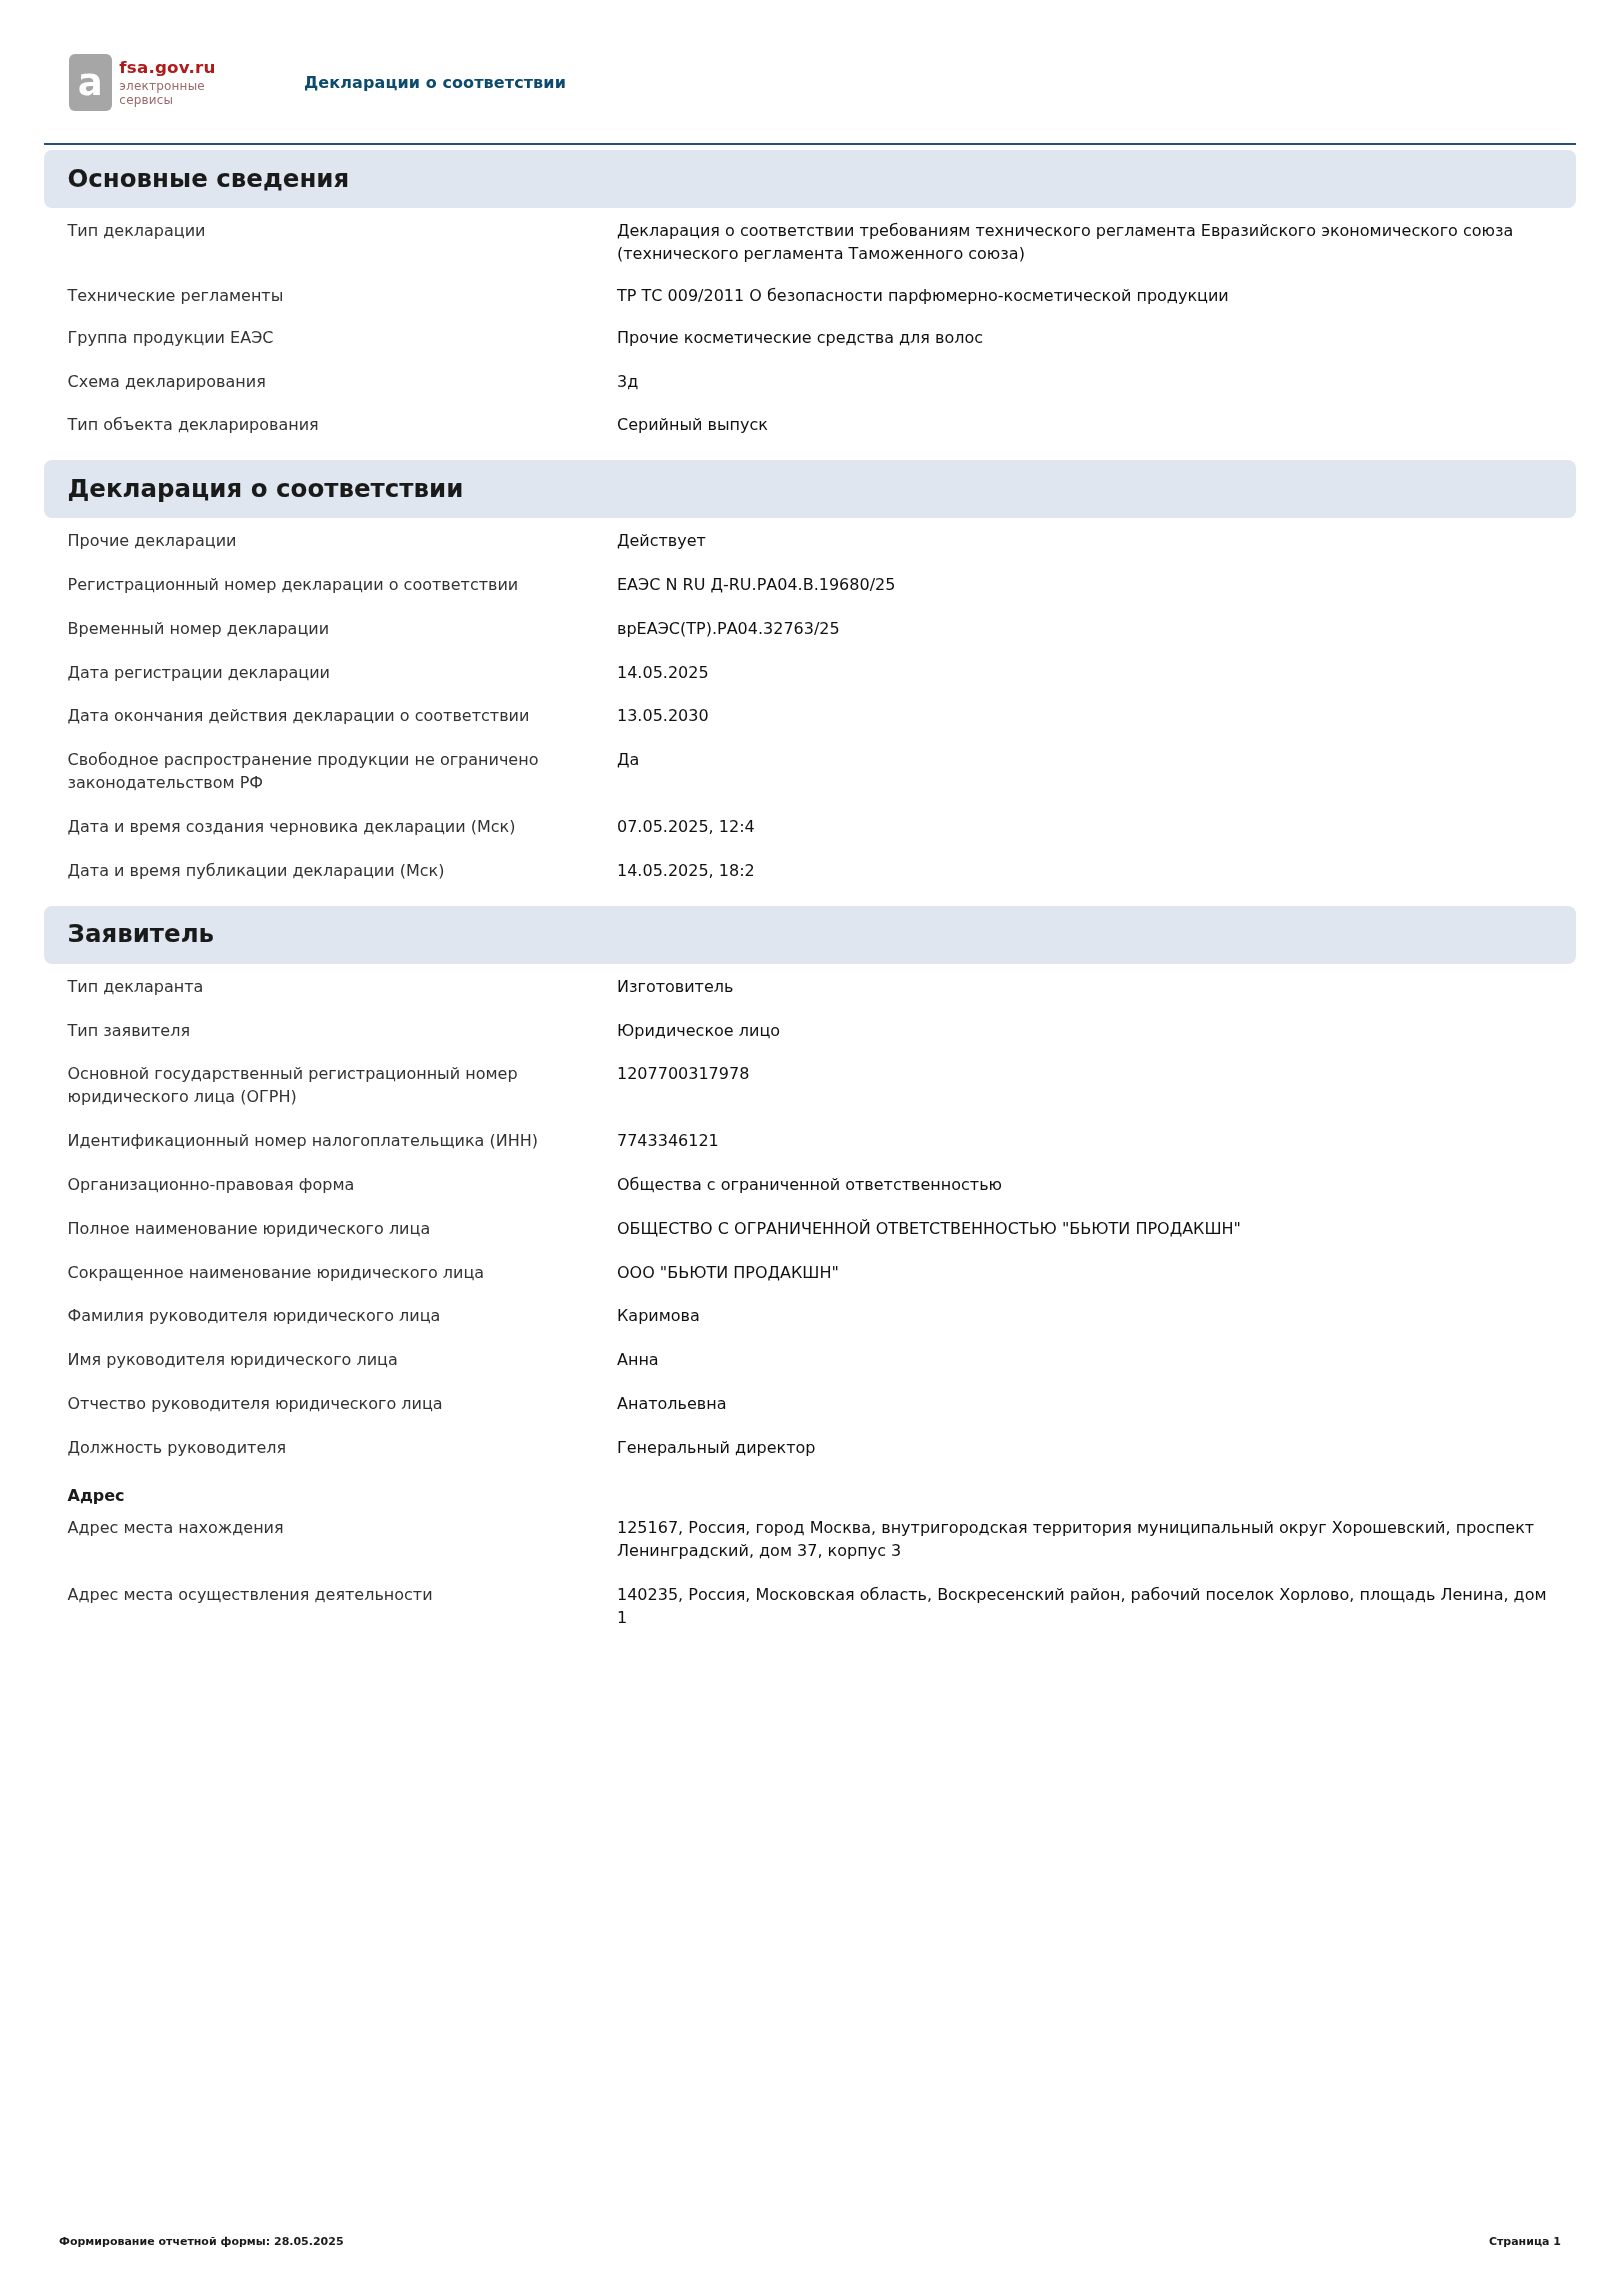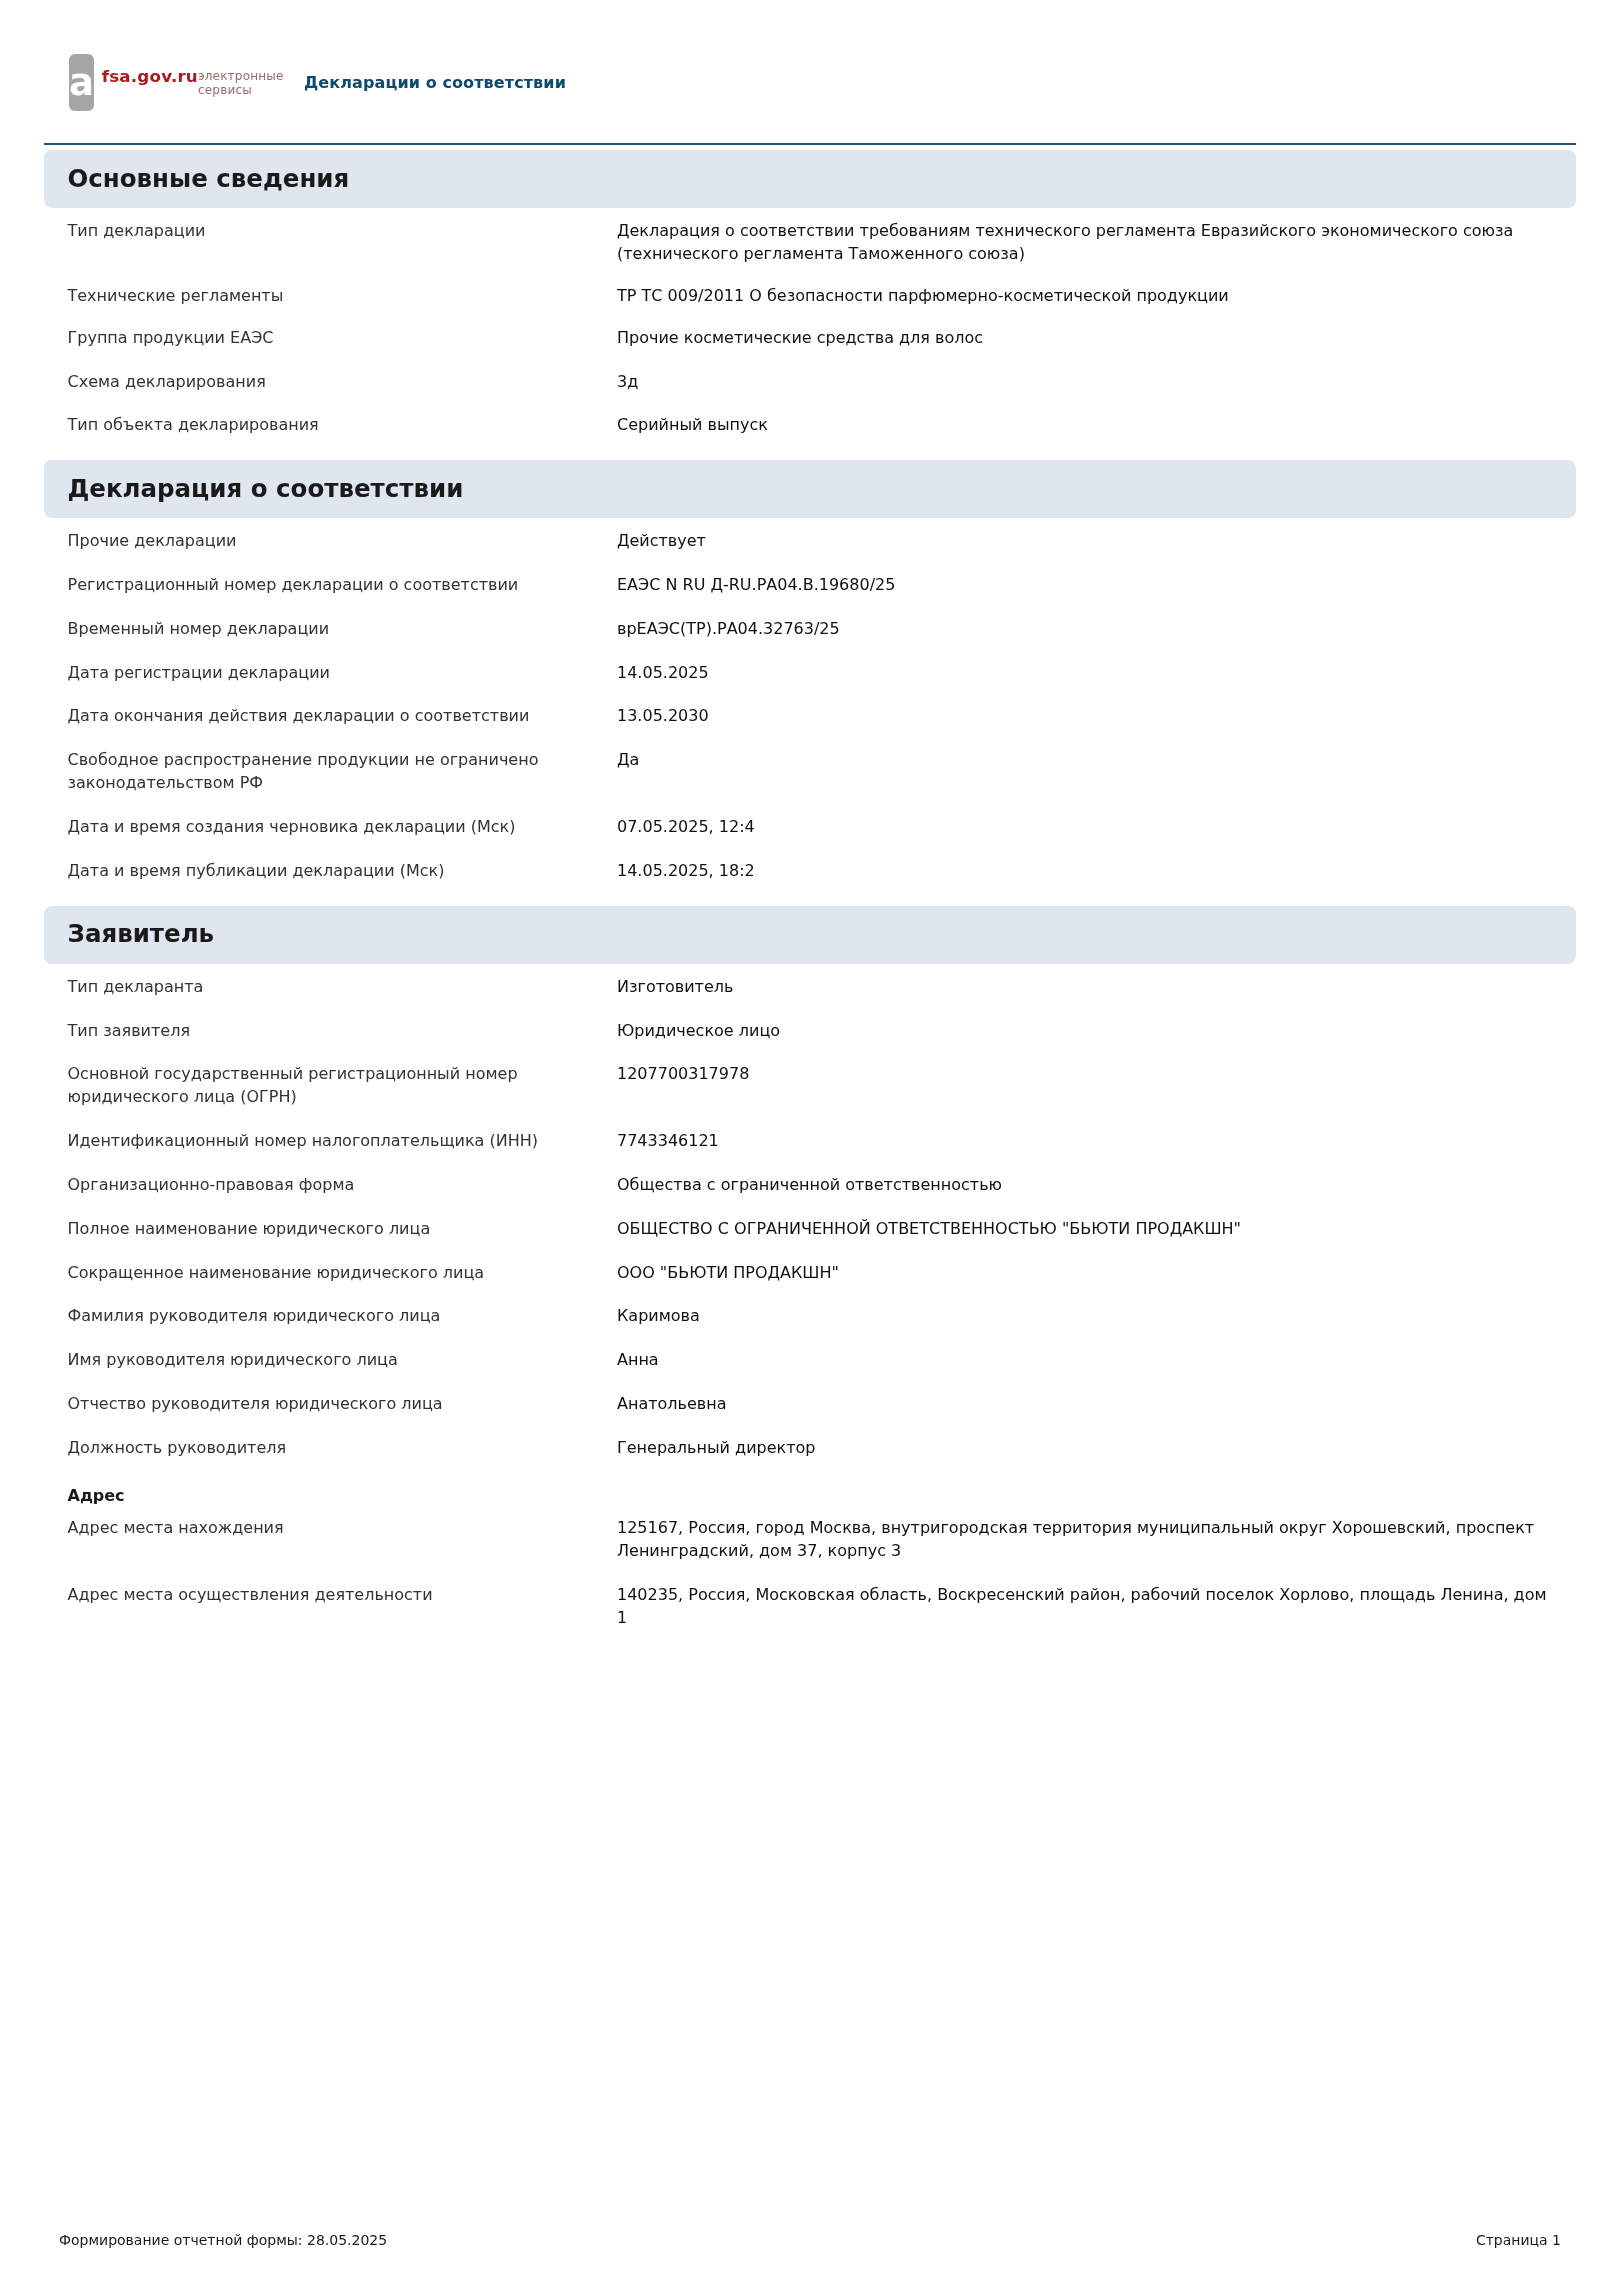--- a/index.html
+++ b/index.html
@@ -45,21 +45,21 @@
     align-items: center;
     justify-content: center;
     color: #ffffff;
     font-size: 37px;
     font-weight: bold;
     font-family: "DejaVu Sans", "Liberation Sans", sans-serif;
     line-height: 1;
   }
   .logo-text {
     display: flex;
-    flex-direction: row;
+    flex-direction: column;
     justify-content: center;
     line-height: 1.15;
   }
   .logo-text .l1 {
     color: #b01a1a;
     font-size: 16.7px;
     font-weight: bold;
     letter-spacing: 0.2px;
   }
   .logo-text .l2 {
@@ -136,22 +136,23 @@
   
   .doc-footer {
     position: absolute;
     left: 0;
     right: 0;
     bottom: 45px;
     display: flex;
     justify-content: space-between;
     padding: 0 59px;
     box-sizing: border-box;
-    font-size: 14px;
+    font-size: 11px;
     color: #1a1a1a;
+    font-weight: bold;
   }
   .spacer-lg { height: 13.7px; }
 </style>
 </head>
 <body>
 
 <div class="page">
 
   <div class="doc-header">
     <div class="logo">

